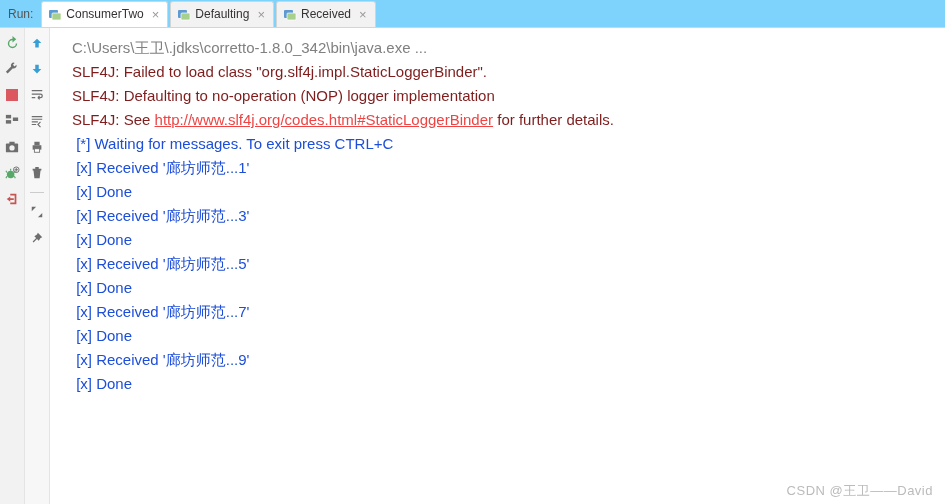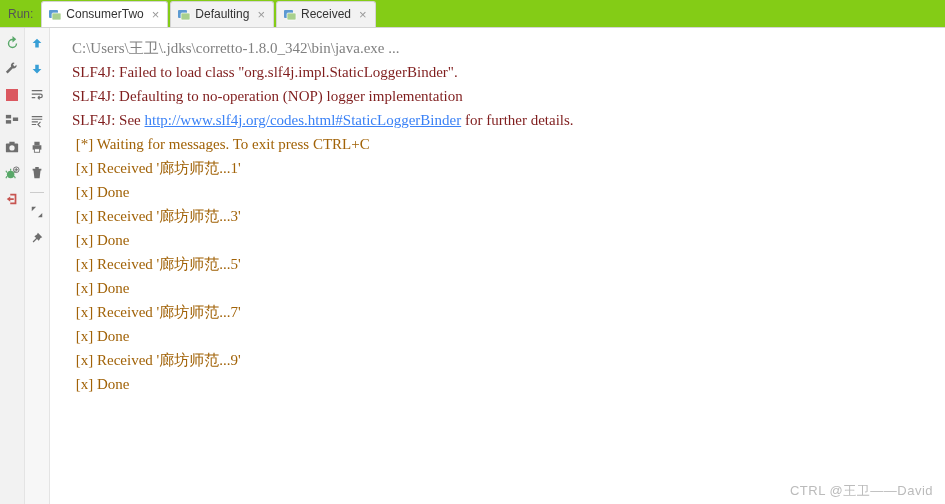--- a/index.html
+++ b/index.html
@@ -10,21 +10,21 @@
       color: #333;
       width: 945px;
       height: 504px;
       position: relative;
       overflow: hidden;
     }
     .top-bar {
       display: flex;
       align-items: center;
       height: 28px;
-      background: #84cc16;
+      background: #7dd3fc;
       border-bottom: 1px solid #d4d4d4;
       padding-left: 4px;
     }
     .run-label {
       font-size: 12px;
       color: #555;
       padding: 0 8px 0 4px;
     }
     .tab {
       display: flex;
@@ -86,31 +86,31 @@
       height: 18px;
       display: flex;
       align-items: center;
       justify-content: center;
       cursor: pointer;
       color: #6e6e6e;
     }
     .console {
       flex: 1;
       padding: 8px 26px 8px 22px;
-      font-family: Liberation Serif, serif;
+      font-family: Liberation Sans, sans-serif;
       font-size: 15px;
       line-height: 24px;
       color: #333;
       overflow: auto;
       white-space: pre;
     }
     .console .gray { color: #808080; }
     .console .red { color: #7f1d1d; }
-    .console .link { color: #3b82f6; text-decoration: underline; cursor: pointer; }
-    .console .black { color: #a16207; }
+    .console .link { color: #ef4444; text-decoration: underline; cursor: pointer; }
+    .console .black { color: #1d4ed8; }
     .watermark {
       position: absolute;
       bottom: 4px;
       right: 12px;
       font-size: 13px;
       color: #bbb;
       font-family: Arial, sans-serif;
       letter-spacing: 0.5px;
     }
     .divider {
@@ -245,13 +245,13 @@
       </div>
       <div class="tb-icon">
         <svg width="14" height="14" viewBox="0 0 16 16">
           <path d="M9 2l5 5-2 1-2 3-2-2-4 4-1-1 4-4-2-2 3-2 1-2z" fill="#6e6e6e"></path>
         </svg>
       </div>
     </div>
   <div class="console" id="console"><div><span class="gray">C:\Users\王卫\.jdks\corretto-1.8.0_342\bin\java.exe ...</span></div><div><span class="red">SLF4J: Failed to load class "org.slf4j.impl.StaticLoggerBinder".</span></div><div><span class="red">SLF4J: Defaulting to no-operation (NOP) logger implementation</span></div><div><span class="red">SLF4J: See </span><span class="link">http://www.slf4j.org/codes.html#StaticLoggerBinder</span><span class="red"> for further details.</span></div><div><span class="black"> [*] Waiting for messages. To exit press CTRL+C</span></div><div><span class="black"> [x] Received '廊坊师范...1'</span></div><div><span class="black"> [x] Done</span></div><div><span class="black"> [x] Received '廊坊师范...3'</span></div><div><span class="black"> [x] Done</span></div><div><span class="black"> [x] Received '廊坊师范...5'</span></div><div><span class="black"> [x] Done</span></div><div><span class="black"> [x] Received '廊坊师范...7'</span></div><div><span class="black"> [x] Done</span></div><div><span class="black"> [x] Received '廊坊师范...9'</span></div><div><span class="black"> [x] Done</span></div></div>
 </div>
 
-<div class="watermark">CTRL @王卫——David</div>
+<div class="watermark">CSDN @王卫——David</div>
 
 </body></html>

